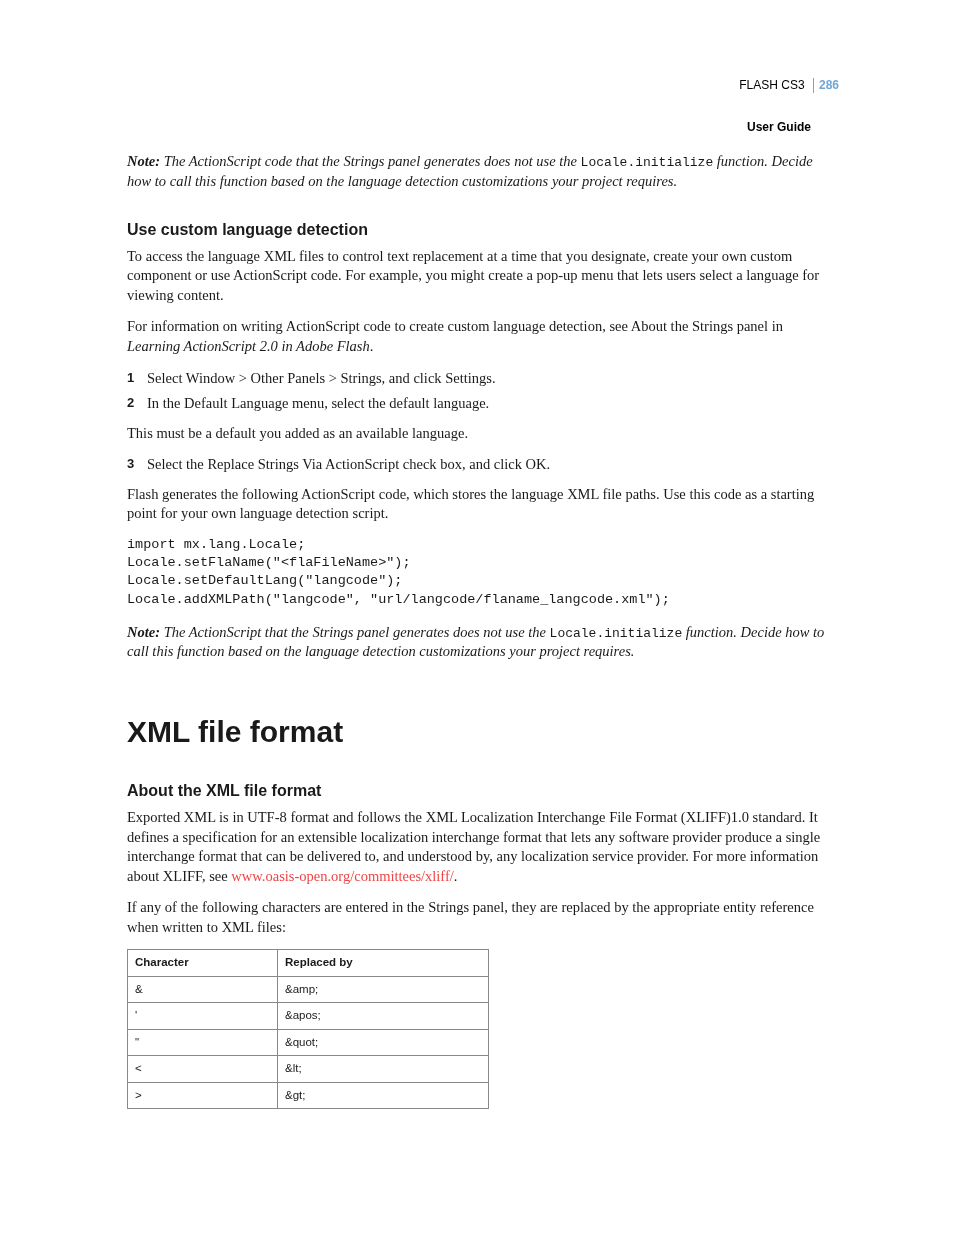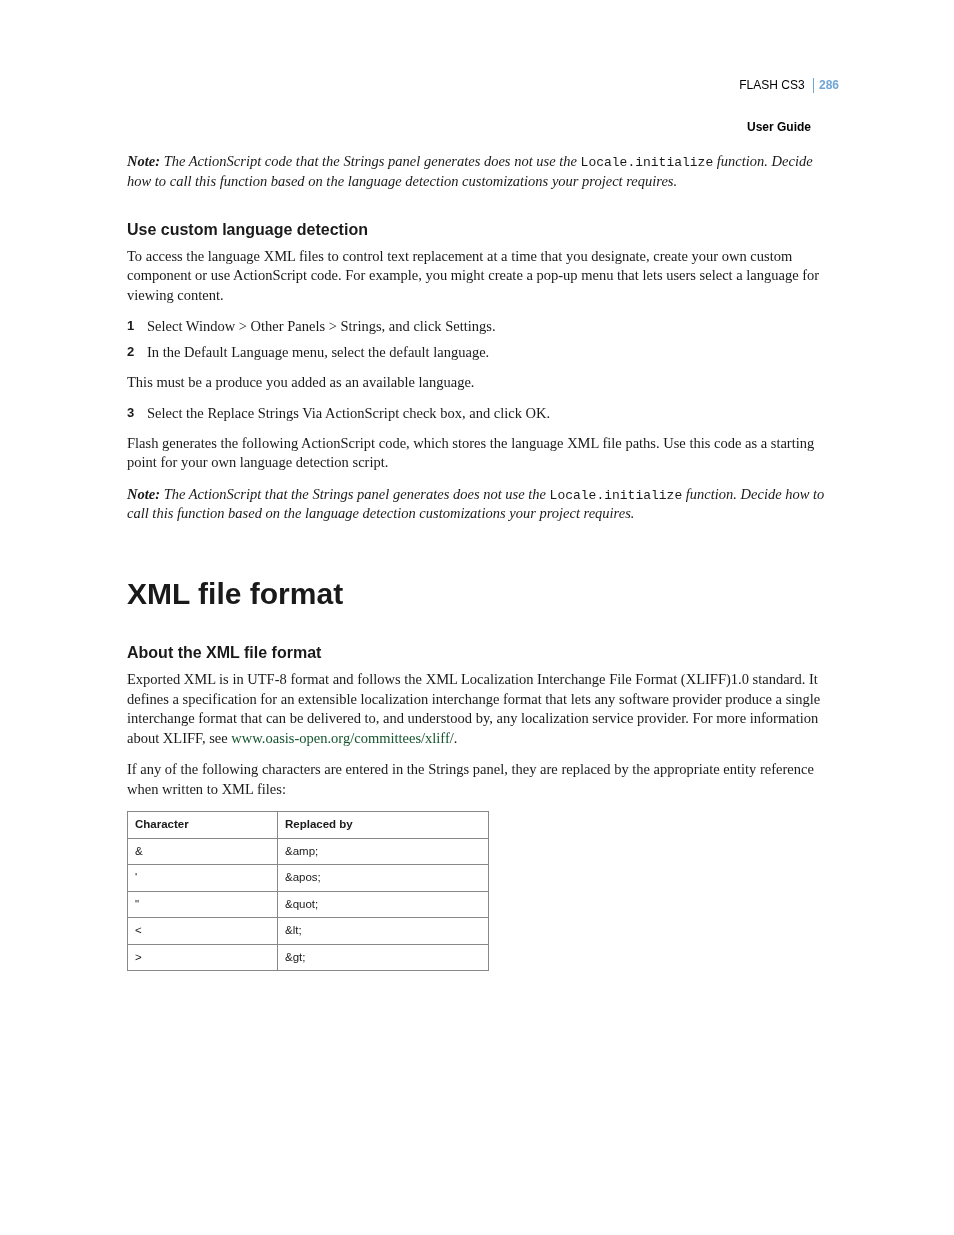--- a/index.html
+++ b/index.html
@@ -68,21 +68,21 @@
     margin: 8px 0 14px 0;
     white-space: pre;
   }
   h1.sectionhead {
     font-family: "Myriad Pro", "Segoe UI", Arial, sans-serif;
     font-weight: 700;
     font-size: 30px;
     margin-top: 50px;
     margin-bottom: 24px;
   }
-  a.link { color: #14532d; text-decoration: none; margin-top: 16px; }
+  a.link { color: #ef4444; text-decoration: none; margin-top: 16px; }
   table.entity {
     border-collapse: collapse;
     width: 362px;
     margin-top: 10px;
     font-family: "Myriad Pro", "Segoe UI", Arial, sans-serif;
     font-size: 11.5px;
   }
   table.entity th, table.entity td {
     border: 1px solid #888;
     padding: 5px 7px;
@@ -105,43 +105,50 @@
 
 <div class="content">
 
   <p class="note">
     <span class="label">Note:</span>
     <span>The ActionScript code that the Strings panel generates does not use the </span><span class="code">Locale.initialize</span><span> function. Decide how to call this function based on the language detection customizations your project requires.</span>
   </p>
 
   <h2 class="subhead">Use custom language detection</h2>
   <p class="body">To access the language XML files to control text replacement at a time that you designate, create your own custom component or use ActionScript code. For example, you might create a pop-up menu that lets users select a language for viewing content.</p>
+  <p class="body">
+    <span>For information on writing ActionScript code to create custom language detection, see About the Strings panel in </span><span class="ital">Learning ActionScript 2.0 in Adobe Flash</span><span>.</span>
+  </p>
 
   <div class="steps">
     <div class="step">
       <div class="num">1</div>
       <div class="txt">Select Window &gt; Other Panels &gt; Strings, and click Settings.</div>
     </div>
     <div class="step">
       <div class="num">2</div>
       <div class="txt">In the Default Language menu, select the default language.</div>
     </div>
   </div>
 
-  <p class="body">This must be a produce you added as an available language.</p>
+  <p class="body">This must be a default you added as an available language.</p>
 
   <div class="steps">
     <div class="step">
       <div class="num">3</div>
       <div class="txt">Select the Replace Strings Via ActionScript check box, and click OK.</div>
     </div>
   </div>
 
   <p class="body">Flash generates the following ActionScript code, which stores the language XML file paths. Use this code as a starting point for your own language detection script.</p>
 
+  <pre class="codeblock">import mx.lang.Locale;
+Locale.setFlaName("&lt;flaFileName&gt;");
+Locale.setDefaultLang("langcode");
+Locale.addXMLPath("langcode", "url/langcode/flaname_langcode.xml");</pre>
 
   <p class="note">
     <span class="label">Note:</span>
     <span>The ActionScript that the Strings panel generates does not use the </span><span class="code">Locale.initialize</span><span> function. Decide how to call this function based on the language detection customizations your project requires.</span>
   </p>
 
   <h1 class="sectionhead">XML file format</h1>
 
   <h2 class="subhead">About the XML file format</h2>
   <p class="body">

